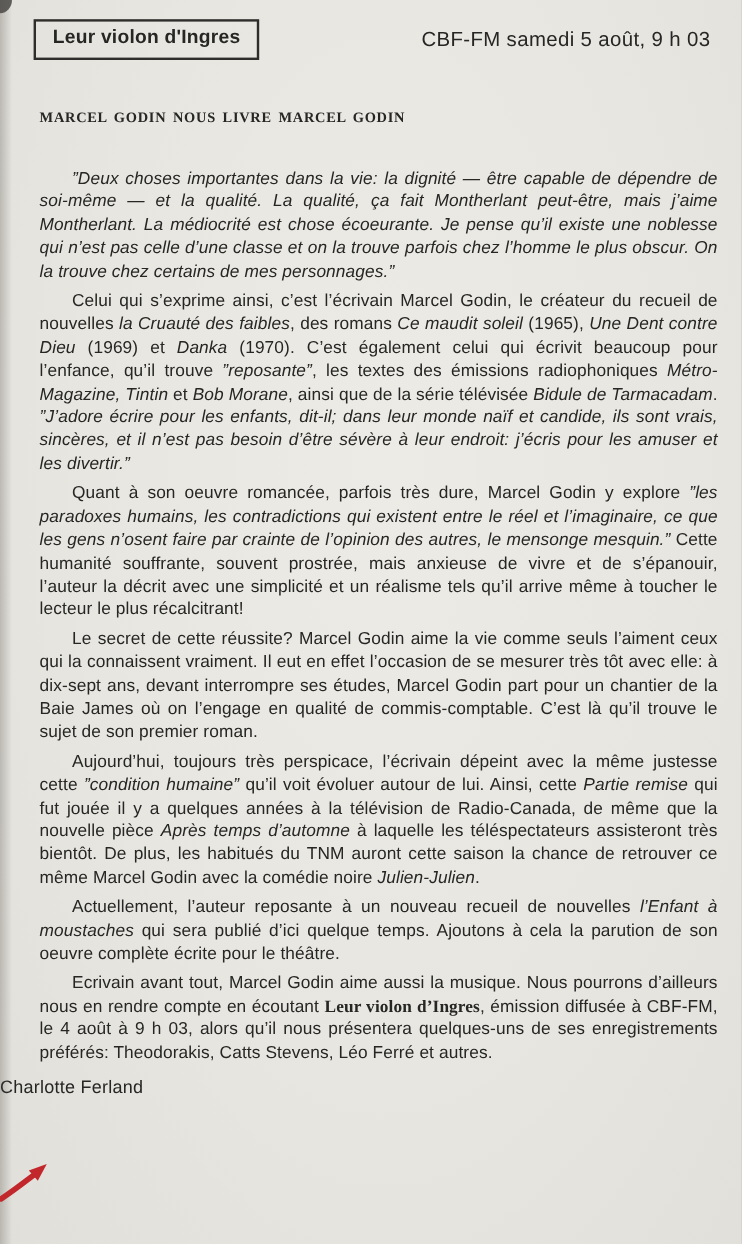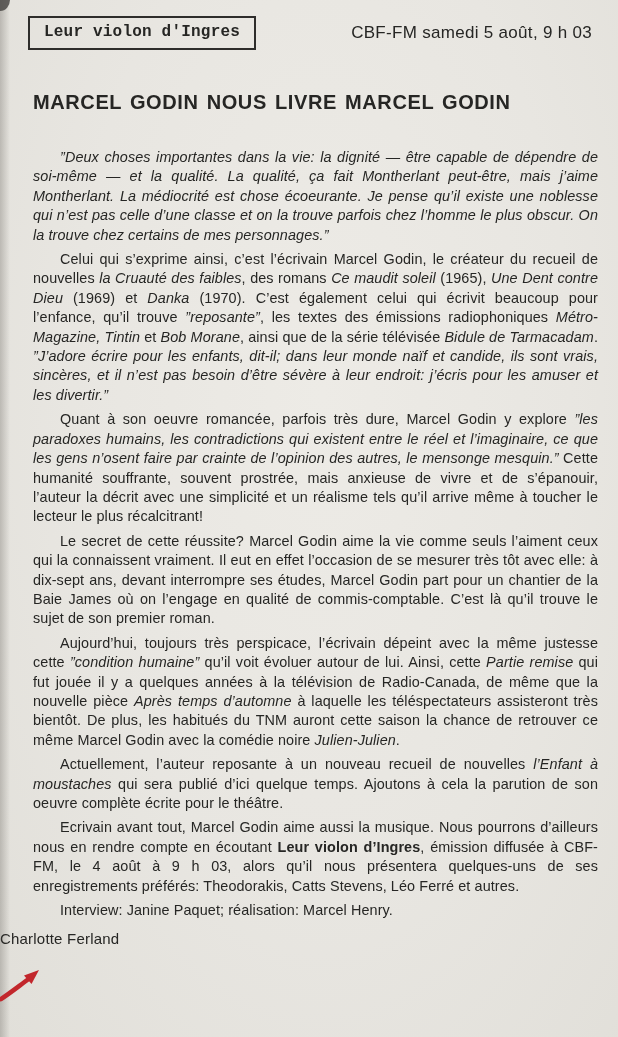--- a/index.html
+++ b/index.html
@@ -34,47 +34,47 @@
     padding: 16px 22px 0 28px;
   }
   .tag-box {
     border: 2.5px solid #2e2d2b;
     padding: 5px 14px 7px 14px;
     font-weight: bold;
     font-size: 16px;
     letter-spacing: 0.2px;
     white-space: nowrap;
     background: transparent;
-    font-family: Liberation Mono, monospace;
   }
   .broadcast {
     font-size: 17px;
     letter-spacing: 0.3px;
     padding-right: 4px;
     white-space: nowrap;
   }
   .title {
     margin: 41px 26px 0 33px;
-    font-size: 20px;
+    font-size: 12px;
     font-weight: bold;
     letter-spacing: 0.6px;
     word-spacing: 2px;
+    font-family: Liberation Serif, serif;
   }
   .article { margin: 34px 20px 0 33px; }
   .article p {
     margin: 0 0 5px 0;
     font-size: 14.4px;
     line-height: 19.4px;
     text-align: justify;
     text-indent: 27px;
     letter-spacing: 0.1px;
   }
   .article p.quote { font-style: italic; }
   .it { font-style: italic; }
-  .bd { font-weight: bold; }
+  .bd { font-weight: bold; font-family: Liberation Serif, serif; }
   .signature {
     margin: 10px 24px 0 0;
     text-align: left;
     font-size: 15px;
     letter-spacing: 0.2px;
   }
   .arrow-annotation {
     position: absolute;
     left: 0px;
     top: 963px;
@@ -98,21 +98,20 @@
   <h1 class="title">MARCEL GODIN NOUS LIVRE MARCEL GODIN</h1>
 
   <div class="article">
       <p class="quote"><span class="it">”Deux choses importantes dans la vie: la dignité — être capable de dépendre de soi-même — et la qualité. La qualité, ça fait Montherlant peut-être, mais j’aime Montherlant. La médiocrité est chose écoeurante. Je pense qu’il existe une noblesse qui n’est pas celle d’une classe et on la trouve parfois chez l’homme le plus obscur. On la trouve chez certains de mes personnages.”</span></p>
       <p><span>Celui qui s’exprime ainsi, c’est l’écrivain Marcel Godin, le créateur du recueil de nouvelles </span><span class="it">la Cruauté des faibles</span><span>, des romans </span><span class="it">Ce maudit soleil</span><span> (1965), </span><span class="it">Une Dent contre Dieu</span><span> (1969) et </span><span class="it">Danka</span><span> (1970). C’est également celui qui écrivit beaucoup pour l’enfance, qu’il trouve </span><span class="it">”reposante”</span><span>, les textes des émissions radiophoniques </span><span class="it">Métro-Magazine, Tintin</span><span> et </span><span class="it">Bob Morane</span><span>, ainsi que de la série télévisée </span><span class="it">Bidule de Tarmacadam</span><span>. </span><span class="it">”J’adore écrire pour les enfants, dit-il; dans leur monde naïf et candide, ils sont vrais, sincères, et il n’est pas besoin d’être sévère à leur endroit: j’écris pour les amuser et les divertir.”</span></p>
       <p><span>Quant à son oeuvre romancée, parfois très dure, Marcel Godin y explore </span><span class="it">”les paradoxes humains, les contradictions qui existent entre le réel et l’imaginaire, ce que les gens n’osent faire par crainte de l’opinion des autres, le mensonge mesquin.”</span><span> Cette humanité souffrante, souvent prostrée, mais anxieuse de vivre et de s’épanouir, l’auteur la décrit avec une simplicité et un réalisme tels qu’il arrive même à toucher le lecteur le plus récalcitrant!</span></p>
       <p><span>Le secret de cette réussite?  Marcel Godin aime la vie comme seuls l’aiment ceux qui la connaissent vraiment. Il eut en effet l’occasion de se mesurer très tôt avec elle: à dix-sept ans, devant interrompre ses études, Marcel Godin part pour un chantier de la Baie James où on l’engage en qualité de commis-comptable. C’est là qu’il trouve le sujet de son premier roman.</span></p>
       <p><span>Aujourd’hui, toujours très perspicace, l’écrivain dépeint avec la même justesse cette </span><span class="it">”condition humaine”</span><span> qu’il voit évoluer autour de lui. Ainsi, cette </span><span class="it">Partie remise</span><span> qui fut jouée il y a quelques années à la télévision de Radio-Canada, de même que la nouvelle pièce </span><span class="it">Après temps d’automne</span><span> à laquelle les téléspectateurs assisteront très bientôt. De plus, les habitués du TNM auront cette saison la chance de retrouver ce même Marcel Godin avec la comédie noire </span><span class="it">Julien-Julien</span><span>.</span></p>
       <p><span>Actuellement, l’auteur reposante à un nouveau recueil de nouvelles </span><span class="it">l’Enfant à moustaches</span><span> qui sera publié d’ici quelque temps. Ajoutons à cela la parution de son oeuvre complète écrite pour le théâtre.</span></p>
       <p><span>Ecrivain avant tout, Marcel Godin aime aussi la musique. Nous pourrons d’ailleurs nous en rendre compte en écoutant </span><span class="bd">Leur violon d’Ingres</span><span>, émission diffusée à CBF-FM, le 4 août à 9 h 03, alors qu’il nous présentera quelques-uns de ses enregistrements préférés: Theodorakis, Catts Stevens, Léo Ferré et autres.</span></p>
-      <p><span>Interview: Janine Paquet; réalisation: Marcel Henry.</span></p>
     </div>
 
   <div class="signature">Charlotte Ferland</div>
 
   <svg class="arrow-annotation" viewBox="0 0 46 42" xmlns="http://www.w3.org/2000/svg">
     <path d="M1 36 C 9 31, 19 23, 30 15" fill="none" stroke="#c2272c" stroke-width="4.6" stroke-linecap="round"></path>
     <path d="M39 7 L24 12.5 L31.5 21 Z" fill="#c2272c"></path>
   </svg>
 </div>
 

